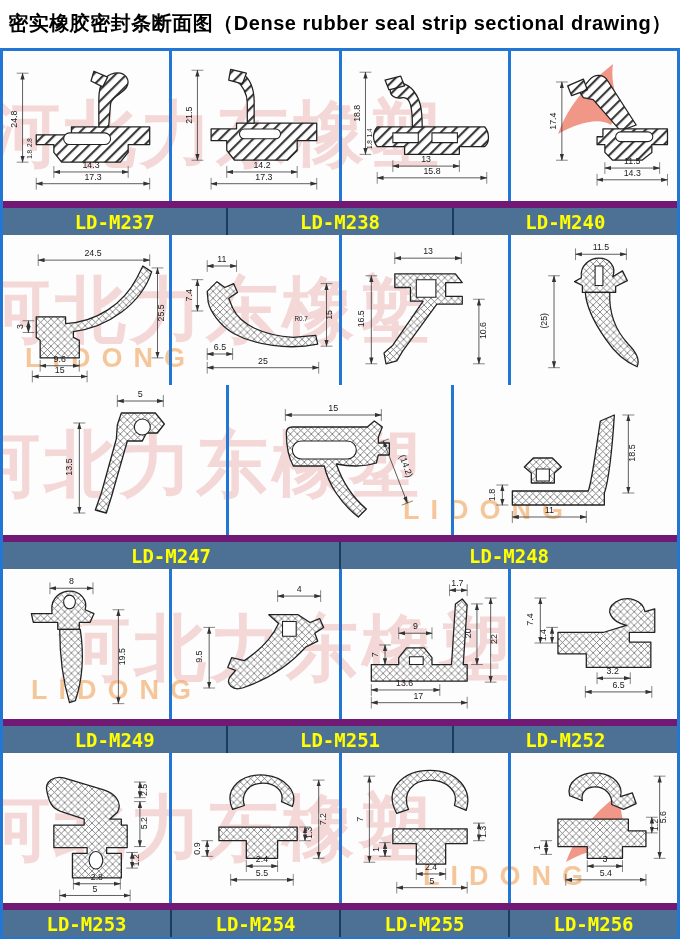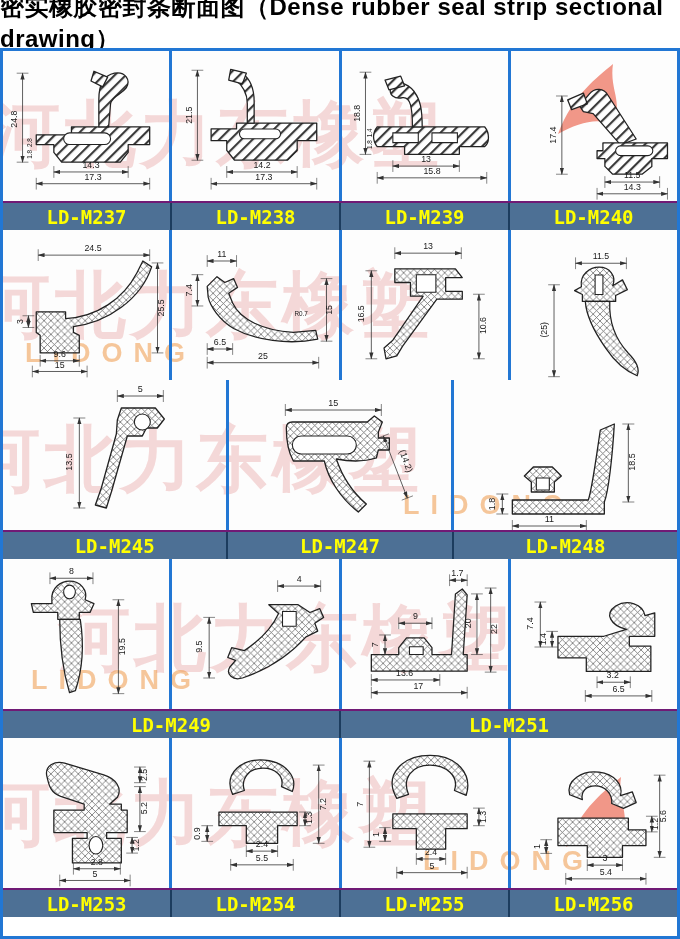--- a/index.html
+++ b/index.html
@@ -3,35 +3,35 @@
 <meta charset="utf-8">
 <style>
   :root{
     --border:#2277d4; --bar:#4d7095; --yellow:#ffff00;
     --pink:#eaa7a7; --orange:#f09a4a; --red:#e8442a;
   }
   html,body{margin:0;padding:0;background:#ffffff;}
   #page{position:relative;width:680px;height:939px;background:#ffffff;overflow:hidden;
         font-family:"Liberation Sans",sans-serif;}
   .title{height:46px;display:flex;align-items:center;justify-content:center;
-         font-weight:bold;font-size:24px;color:#000;letter-spacing:.5px;}
+         font-weight:bold;font-size:20px;color:#000;letter-spacing:.5px;}
   #grid{position:absolute;top:48px;left:0;width:674px;height:885px;
         border:3px solid var(--border);background:#fff;}
   .band{position:relative;height:150px;overflow:hidden;background:#fdfdfd;}
   .cells{position:absolute;left:0;top:0;right:0;bottom:0;display:flex;z-index:2;}
   .cell{flex:1 1 0;border-right:3px solid var(--border);height:100%;overflow:hidden;}
-  .cell:last-child{border-right:none;margin-top:14px;}
+  .cell:last-child{border-right:none;}
   .cell svg{width:100%;height:100%;display:block;}
   .wm{position:absolute;left:0;top:0;right:0;bottom:0;z-index:1;overflow:hidden;}
   .wm-cn{position:absolute;font-size:72px;font-weight:bold;color:var(--pink);
          opacity:.42;letter-spacing:4px;white-space:nowrap;}
   .wm-en{position:absolute;font-size:27px;font-weight:bold;color:var(--orange);
          opacity:.55;letter-spacing:11px;white-space:nowrap;}
   .wm-logo{position:absolute;opacity:.55;}
-  .labels{display:flex;height:27px;background:var(--bar);border-top:2px solid #701a75;}
+  .labels{display:flex;height:27px;background:var(--bar);border-top:7px solid #701a75;}
   .label{flex:1 1 0;display:flex;align-items:center;justify-content:center;
          color:var(--yellow);font-family:"DejaVu Sans Mono",monospace;
          font-weight:bold;font-size:19px;border-right:2px solid #1c3c5e;}
   .label:last-child{border-right:none;}
   .dimtxt{font-family:"Liberation Sans",sans-serif;fill:#1a1a1a;}
 </style>
 </head>
 <body>
 
 <div id="page">
@@ -145,21 +145,20 @@
               <line x1="88" y1="124" x2="88" y2="136" stroke="#333" stroke-width="0.6"></line>
               <line x1="160" y1="124" x2="160" y2="136" stroke="#333" stroke-width="0.6"></line>
               <text x="124" y="126" class="dimtxt" font-size="9" text-anchor="middle">14.3</text>
             </svg>
           </div>
         </div>
       </div>
       <div class="labels">
         <div class="label">LD-M237</div>
         <div class="label">LD-M238</div>
-        <div class="label">LD-M239</div>
         <div class="label">LD-M240</div>
       </div>
       <div class="band">
         <div class="wm">
           <span class="wm-cn" style="left: -25px; top: 28px;">河北力东橡塑</span>
           <span class="wm-en" style="left: 22px; top: 108px;">LIDONG</span>
         </div>
         <div class="cells">
           <div class="cell">
             <svg viewBox="0 0 170 150">
@@ -296,21 +295,20 @@
               <text x="155" y="68" class="dimtxt" font-size="9" text-anchor="middle" transform="rotate(-90 155 68)">18.5</text>
               <line x1="32" y1="132" x2="106" y2="132" stroke="#333" stroke-width="0.8" marker-start="url(#arr)" marker-end="url(#arr)"></line>
               <line x1="32" y1="126" x2="32" y2="138" stroke="#333" stroke-width="0.6"></line>
               <line x1="106" y1="126" x2="106" y2="138" stroke="#333" stroke-width="0.6"></line>
               <text x="69" y="128" class="dimtxt" font-size="9" text-anchor="middle">11</text>
             </svg>
           </div>
         </div>
       </div>
       <div class="labels">
-        <div class="label">LD-M245</div>
         <div class="label">LD-M247</div>
         <div class="label">LD-M248</div>
       </div>
       <div class="band">
         <div class="wm">
           <span class="wm-cn" style="left: 55px; top: 32px;">河北力东橡塑</span>
           <span class="wm-en" style="left: 28px; top: 106px;">LIDONG</span>
         </div>
         <div class="cells">
           <div class="cell">
@@ -395,20 +393,21 @@
               <line x1="76" y1="118" x2="76" y2="130" stroke="#333" stroke-width="0.6"></line>
               <line x1="144" y1="118" x2="144" y2="130" stroke="#333" stroke-width="0.6"></line>
               <text x="110" y="120" class="dimtxt" font-size="9" text-anchor="middle">6.5</text>
             </svg>
           </div>
         </div>
       </div>
       <div class="labels">
         <div class="label">LD-M249</div>
         <div class="label">LD-M251</div>
+        <div class="label">LD-M252</div>
       </div>
       <div class="band">
         <div class="wm">
           <span class="wm-cn" style="left: -25px; top: 28px;">河北力东橡塑</span>
           <span class="wm-en" style="left: 420px; top: 108px;">LIDONG</span>
           <svg width="90" height="90" class="wm-logo" style="left: 548px; top: 34px;">
             <path d="M15,75 C30,35 55,18 70,5 C66,32 82,44 68,66 C56,58 35,64 15,75 Z M40,60 C55,50 62,52 70,56 C60,62 50,64 40,60 Z" fill="#e8442a"></path>
           </svg>
         </div>
         <div class="cells">

